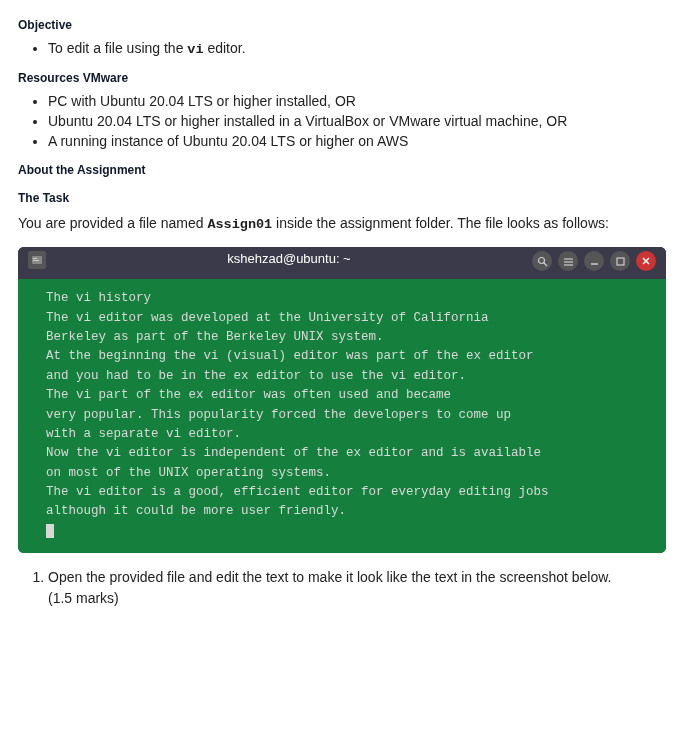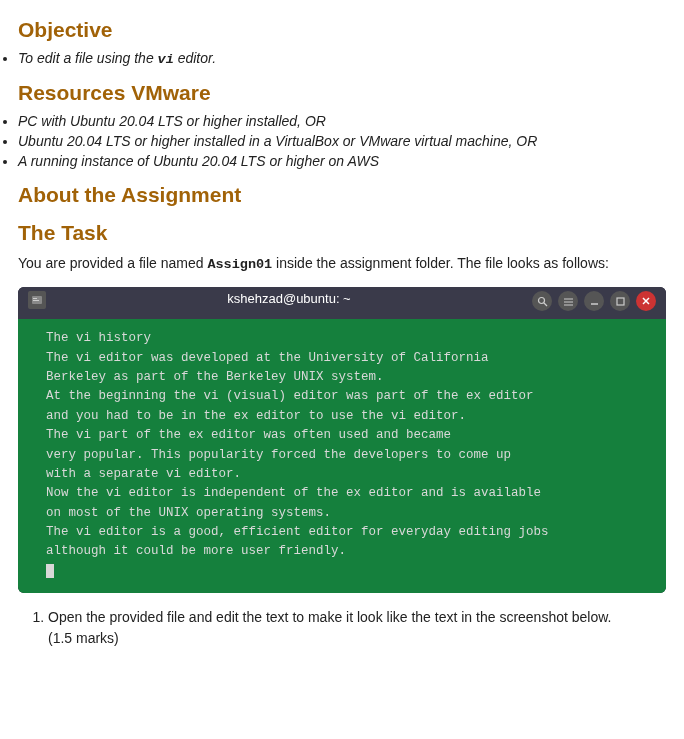--- a/index.html
+++ b/index.html
@@ -12,30 +12,30 @@
       font-family: Arial, sans-serif;
       font-size: 14px;
       color: #222;
       background: #fff;
       padding: 18px 18px 18px 18px;
       width: 684px;
       min-height: 739px;
     }
 
     h2.section-heading {
-      font-size: 21px;
+      font-size: 12px;
       font-weight: bold;
-      color: #a16207;
+      color: #0f172a;
       margin-bottom: 8px;
     }
 
     ul {
       list-style: disc;
+      margin-left: 30px;
       margin-bottom: 14px;
-      font-style: italic;
     }
 
     ul li {
       margin-bottom: 4px;
       font-size: 14px;
       color: #222;
     }
 
     p.body-text {
       font-size: 14px;

